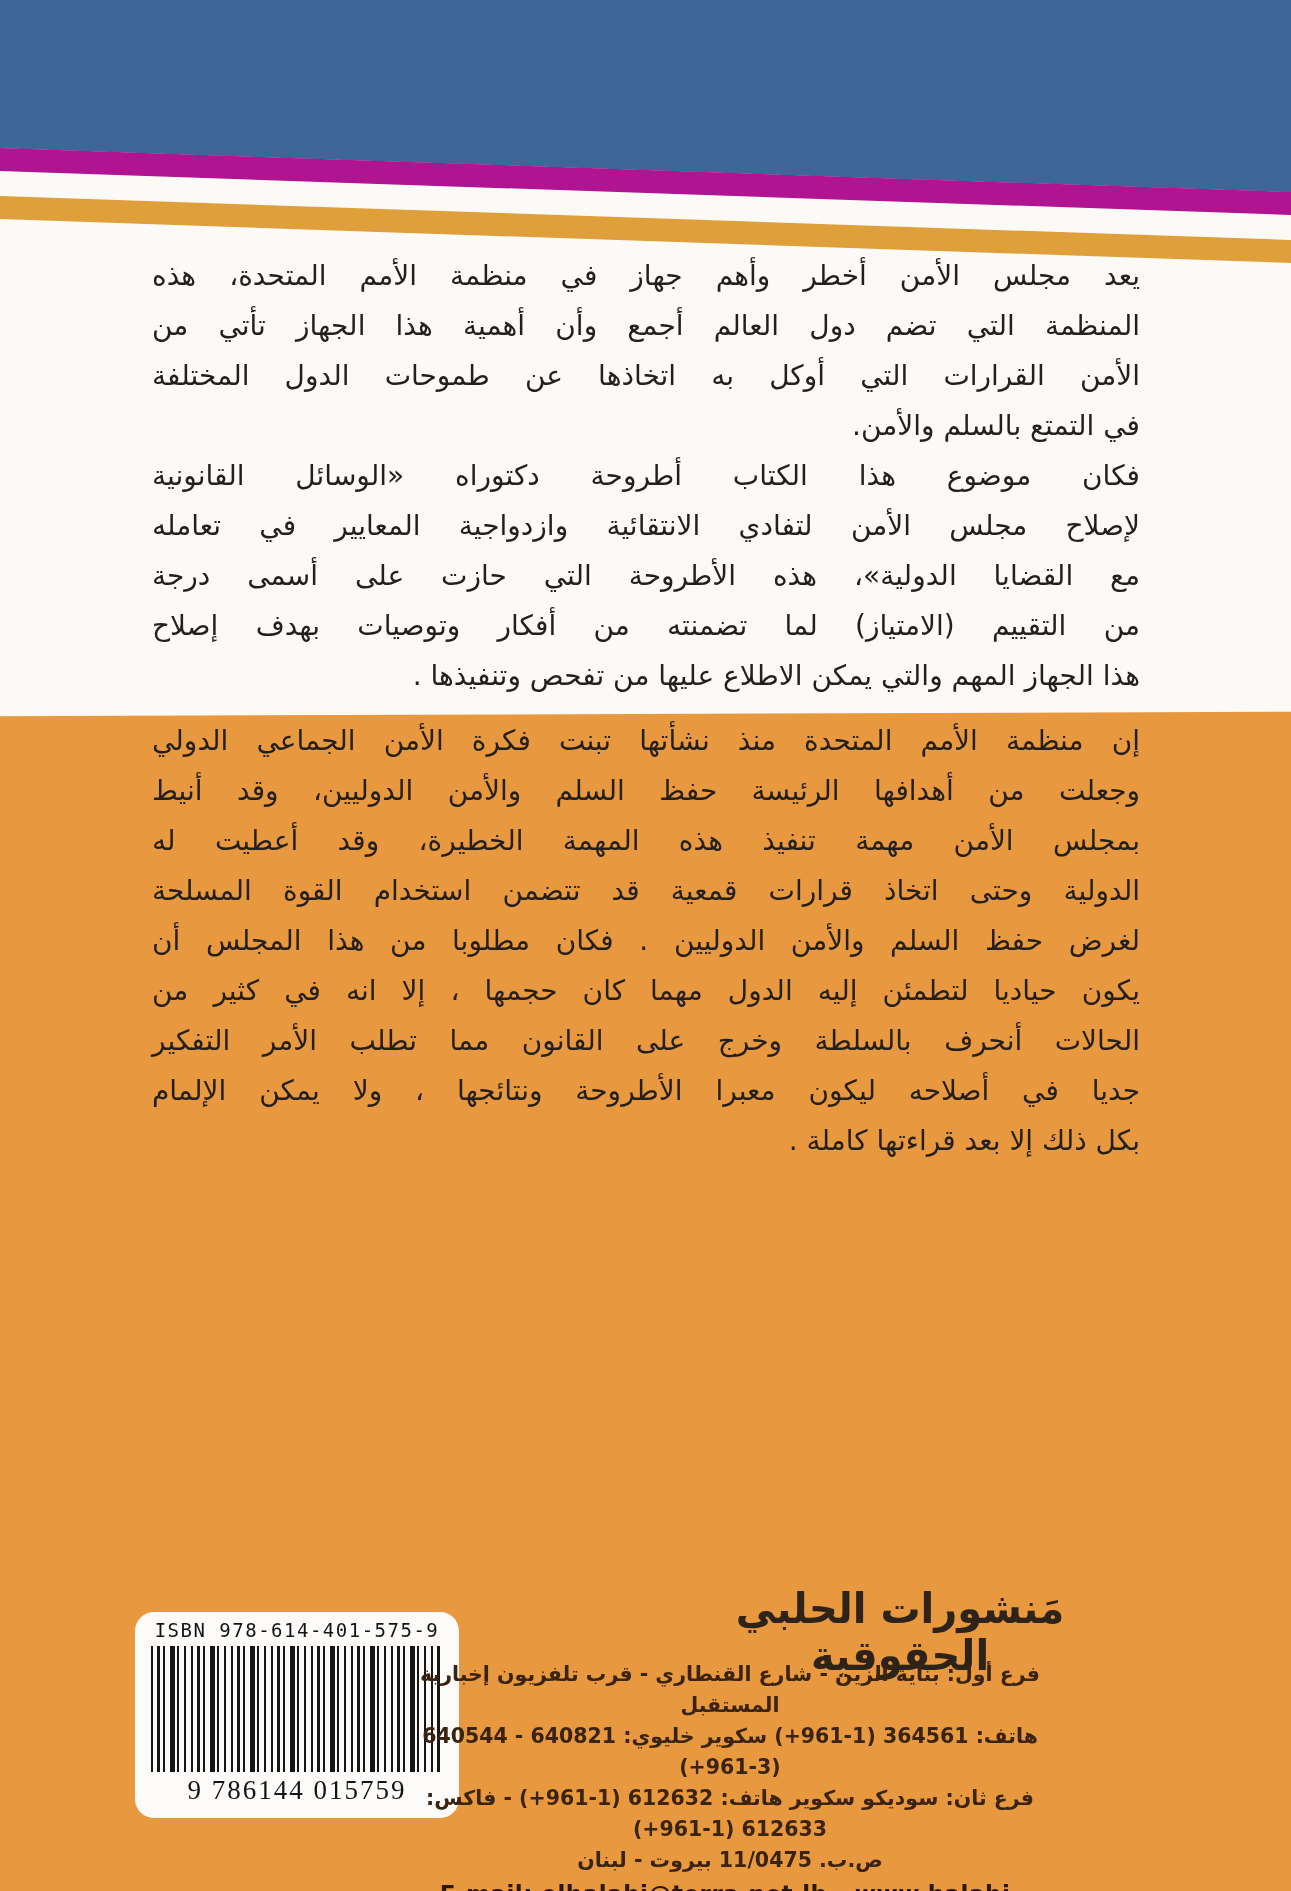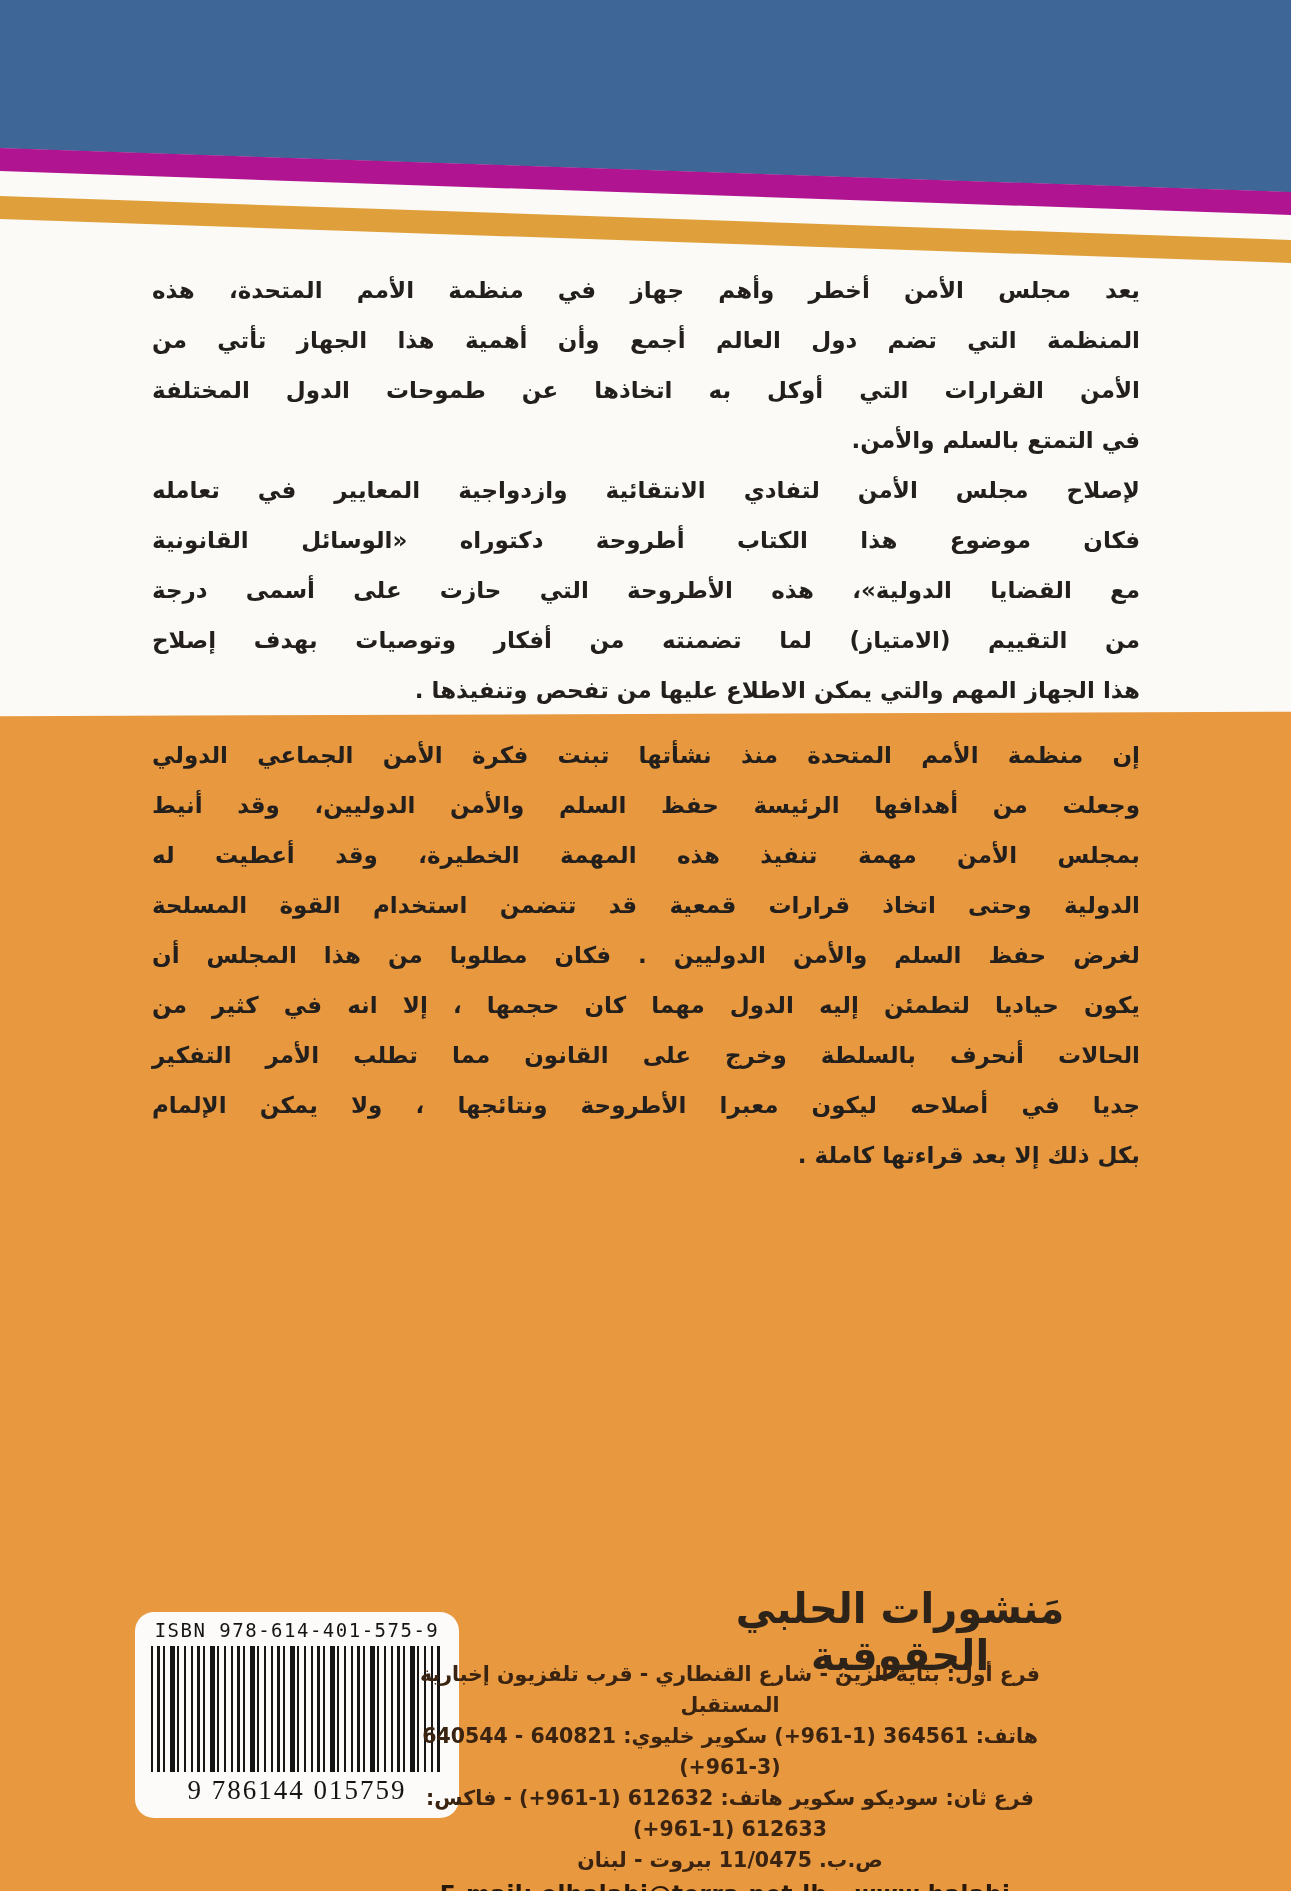--- a/index.html
+++ b/index.html
@@ -9,22 +9,22 @@
   }
   
   .band{position:absolute;left:0;width:1400px;transform:rotate(1.95deg);transform-origin:0 0;}
   .band-blue{top:-252px;height:400px;}
   .band-magenta{top:148px;height:23px;}
   .band-orange{top:196px;height:23px;}
   
   .orange-bg{position:absolute;left:-15px;top:714px;width:1321px;height:1200px;transform:rotate(-0.2deg);}
   
   .textblock{
-    position:absolute;direction:rtl;font-weight:bold;color:#231f1c;
-    font-size:23px;line-height:50px;margin-top:14px;
+    position:absolute;direction:rtl;font-weight:normal;color:#231f1c;
+    font-size:28px;line-height:50px;
   }
   .tb-white{left:152px;top:251px;width:988px;}
   .tb-orange{left:152px;top:716px;width:988px;}
   .line{text-align:justify;text-align-last:justify;}
   .line.end{text-align-last:right;}
   
   .isbn-box{position:absolute;left:135px;top:1612px;width:324px;height:206px;background:#fcfbf9;border-radius:19px;}
   .isbn-label{
     font-family:"DejaVu Sans Mono",monospace;font-size:19px;letter-spacing:1.5px;
     text-align:center;padding-top:7px;color:#141414;white-space:nowrap;
@@ -65,22 +65,22 @@
   <div class="orange-bg" style="background-color: rgb(232, 153, 63);"></div>
 
   <div class="textblock tb-white">
     <div>
       <div class="line">يعد مجلس الأمن أخطر وأهم جهاز في منظمة الأمم المتحدة، هذه</div>
       <div class="line">المنظمة التي تضم دول العالم أجمع وأن أهمية هذا الجهاز تأتي من</div>
       <div class="line">الأمن القرارات التي أوكل به اتخاذها عن طموحات الدول المختلفة</div>
       <div class="line end">في التمتع بالسلم والأمن.</div>
     </div>
     <div>
+      <div class="line">فكان موضوع هذا الكتاب  أطروحة دكتوراه «الوسائل القانونية</div>
       <div class="line">لإصلاح مجلس الأمن لتفادي الانتقائية وازدواجية المعايير في تعامله</div>
-      <div class="line">فكان موضوع هذا الكتاب  أطروحة دكتوراه «الوسائل القانونية</div>
       <div class="line">مع القضايا الدولية»، هذه الأطروحة التي حازت على أسمى درجة</div>
       <div class="line">من التقييم (الامتياز) لما تضمنته من أفكار وتوصيات بهدف إصلاح</div>
       <div class="line end">هذا الجهاز المهم والتي يمكن الاطلاع عليها من تفحص وتنفيذها .</div>
     </div>
   </div>
 
   <div class="textblock tb-orange">
     <div>
       <div class="line">إن منظمة الأمم المتحدة منذ نشأتها تبنت فكرة الأمن الجماعي الدولي</div>
       <div class="line">وجعلت من أهدافها الرئيسة حفظ السلم والأمن الدوليين، وقد أنيط</div>

